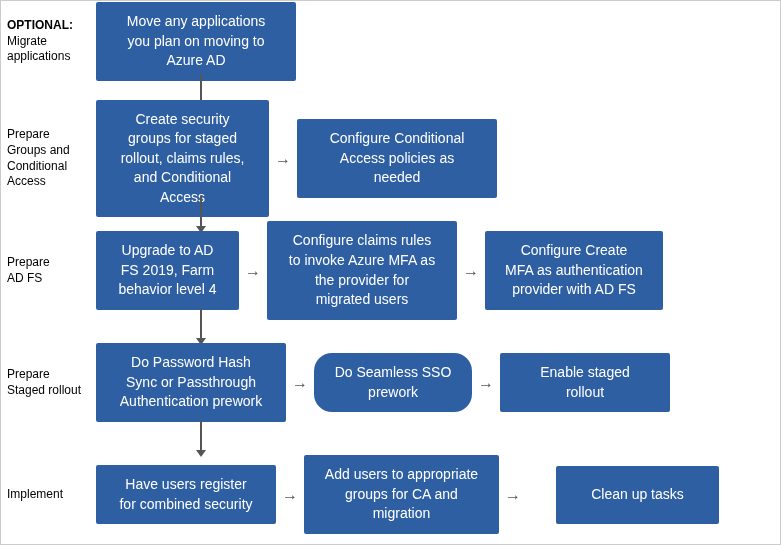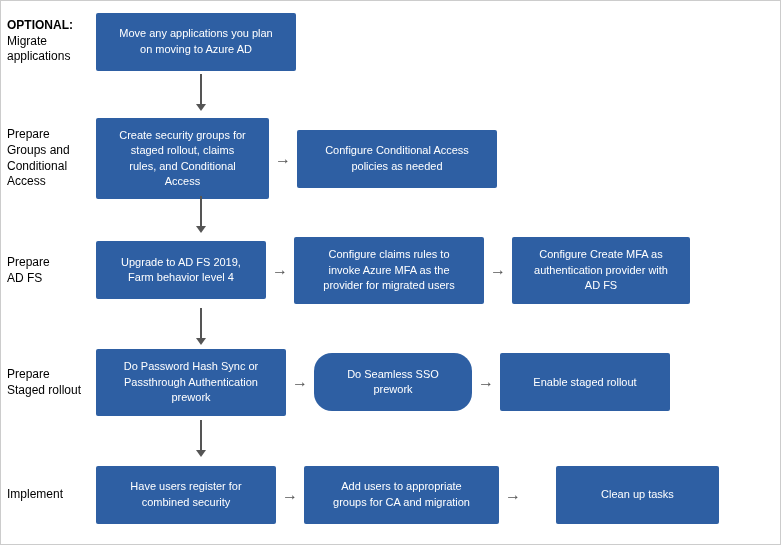--- a/index.html
+++ b/index.html
@@ -34,21 +34,21 @@
     }
     .boxes {
       display: flex;
       align-items: center;
       flex: 1;
       gap: 0;
     }
     .box {
       background: #2e5fa3;
       color: #ffffff;
-      font-size: 11px;
+      font-size: 14px;
       text-align: center;
       padding: 10px 20px;
       border-radius: 2px;
       line-height: 1.4;
       min-height: 58px;
       display: flex;
       align-items: center;
       justify-content: center;
     }
     .arrow-h {
@@ -114,21 +114,21 @@
   <div style="position:absolute; left:195px; top:195px; display:flex; flex-direction:column; align-items:center;">
     <div style="width:2px; height:30px; background:#555;"></div>
     <div style="width:0;height:0;border-left:5px solid transparent;border-right:5px solid transparent;border-top:7px solid #555;"></div>
   </div>
 
   <div class="row row-2">
     <div class="row-label">
       Prepare<br>AD FS
     </div>
     <div class="boxes">
-      <div class="box" style="width:170px;">
+      <div class="box" style="width:143px;">
         Upgrade to AD FS 2019, Farm behavior level 4
       </div>
       <div class="arrow-h">→</div>
       <div class="box" style="width:190px;">
         Configure claims rules to invoke Azure MFA as the provider for migrated users
       </div>
       <div class="arrow-h">→</div>
       <div class="box" style="width:178px;">
         Configure Create MFA as authentication provider with AD FS
       </div>

